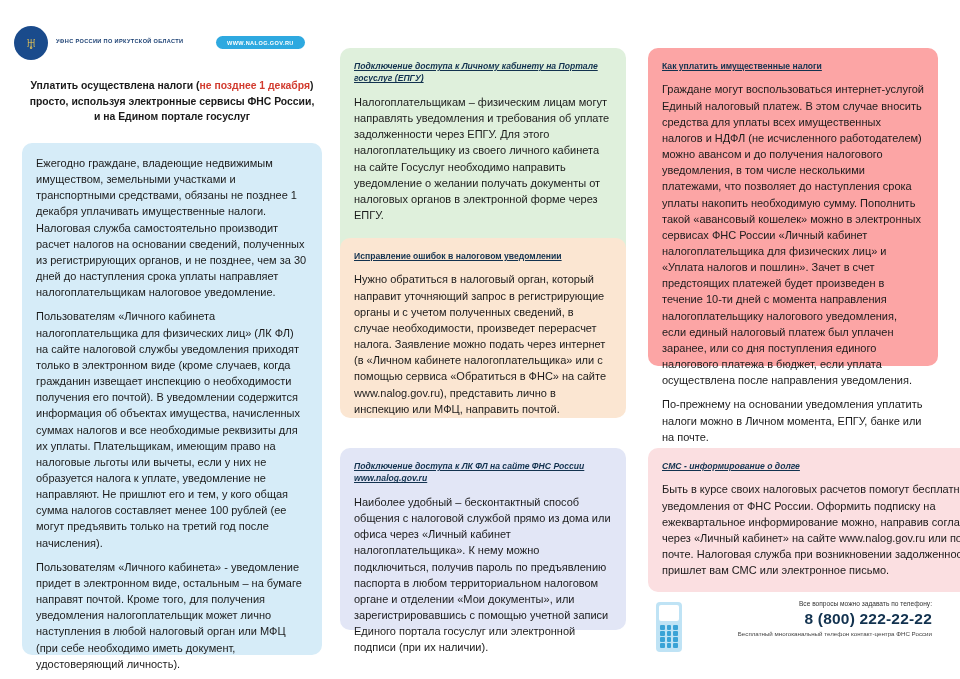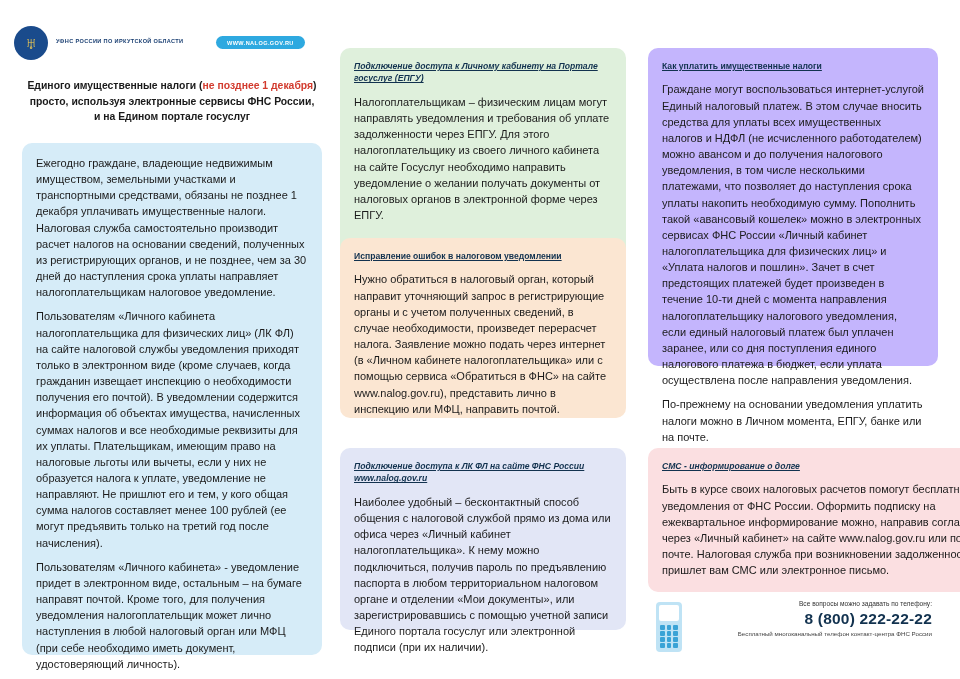--- a/index.html
+++ b/index.html
@@ -142,21 +142,21 @@
     top: 448px;
     width: 286px;
     height: 182px;
     background: #e2e6f6;
   }
   #card-howpay {
     left: 648px;
     top: 48px;
     width: 290px;
     height: 318px;
-    background: #c4b5fd;
+    background: #fca5a5;
   }
   #card-sms {
     left: 648px;
     top: 448px;
     width: 344px;
     height: 144px;
     background: #fbdfe1;
   }
   #card-howpay h3,
   #card-notifications h3 {
@@ -241,21 +241,21 @@
 
   <div class="header">
     <div class="emblem-wrap">
       <div class="emblem">♅</div>
     </div>
     <div class="header-text">УФНС РОССИИ ПО ИРКУТСКОЙ ОБЛАСТИ</div>
     <div class="site-pill">WWW.NALOG.GOV.RU</div>
   </div>
 
   <div class="main-title">
-    <span>Единого имущественные налоги (</span><span class="red">не позднее 1 декабря</span><span>)</span><br>
+    <span>Уплатить осуществлена налоги (</span><span class="red">не позднее 1 декабря</span><span>)</span><br>
     <span>просто, используя электронные сервисы ФНС России,</span><br>
     <span>и на Едином портале госуслуг</span>
   </div>
 
   <div class="card" id="card-notifications">
     <p>Ежегодно граждане, владеющие недвижимым имуществом, земельными участками и транспортными средствами, обязаны не позднее 1 декабря уплачивать имущественные налоги. Налоговая служба самостоятельно производит расчет налогов на основании сведений, полученных из регистрирующих органов, и не позднее, чем за 30 дней до наступления срока уплаты направляет налогоплательщикам налоговое уведомление.</p>
     <p>Пользователям «Личного кабинета налогоплательщика для физических лиц» (ЛК ФЛ) на сайте налоговой службы уведомления приходят только в электронном виде (кроме случаев, когда гражданин извещает инспекцию о необходимости получения его почтой). В уведомлении содержится  информация об объектах имущества, начисленных суммах налогов и все необходимые реквизиты для их уплаты. Плательщикам, имеющим право на налоговые льготы или вычеты, если у них не образуется налога к уплате, уведомление не направляют. Не пришлют его и тем, у кого общая сумма налогов составляет менее 100 рублей (ее могут предъявить только на третий год после начисления).</p>
     <p>Пользователям «Личного кабинета» - уведомление придет в электронном виде, остальным – на бумаге направят почтой. Кроме того, для получения уведомления налогоплательщик может лично наступления в любой налоговый орган или МФЦ (при себе необходимо иметь документ, удостоверяющий личность).</p>
   </div>
 

